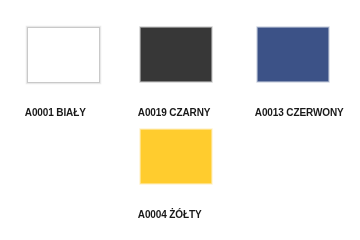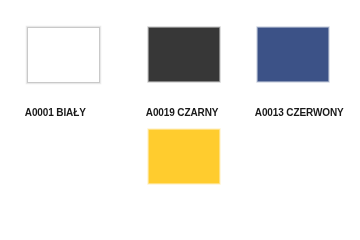--- a/index.html
+++ b/index.html
@@ -19,21 +19,21 @@
     width: 360px;
     height: 223px;
     background: #ffffff;
   }
   .swatch-cell {
     position: absolute;
     width: 72px;
     height: 78px;
   }
   .swatch-cell.col-1 { left: 27px; }
-  .swatch-cell.col-2 { left: 148px; }
+  .swatch-cell.col-2 { left: 140px; }
   .swatch-cell.col-3 { left: 257px; }
   .swatch-cell.row-1 { top: 27px; }
   .swatch-cell.row-2 { top: 129px; }
 
   .color-chip {
     position: absolute;
     left: 1px;
     top: 1px;
     width: 70px;
     height: 53px;
@@ -78,16 +78,17 @@
   </div>
 
   <div class="swatch-cell col-3 row-1">
     <div class="color-chip" style="background: rgb(60, 82, 135); box-shadow: rgba(60, 82, 135, 0.63) 0px 0px 0px 0.78px, rgba(60, 82, 135, 0.22) 0px 0px 0px 1.75px;"></div>
     <div class="swatch-label">A0013 CZERWONY</div>
   </div>
 
 
   <div class="swatch-cell col-2 row-2">
     <div class="color-chip" style="background: rgb(255, 204, 46); box-shadow: rgba(255, 204, 46, 0.63) 0px 0px 0px 0.78px, rgba(255, 204, 46, 0.22) 0px 0px 0px 1.75px;"></div>
+    <div class="swatch-label">A0004 ŻÓŁTY</div>
   </div>
 
 
 </div>
 
 </body></html>

